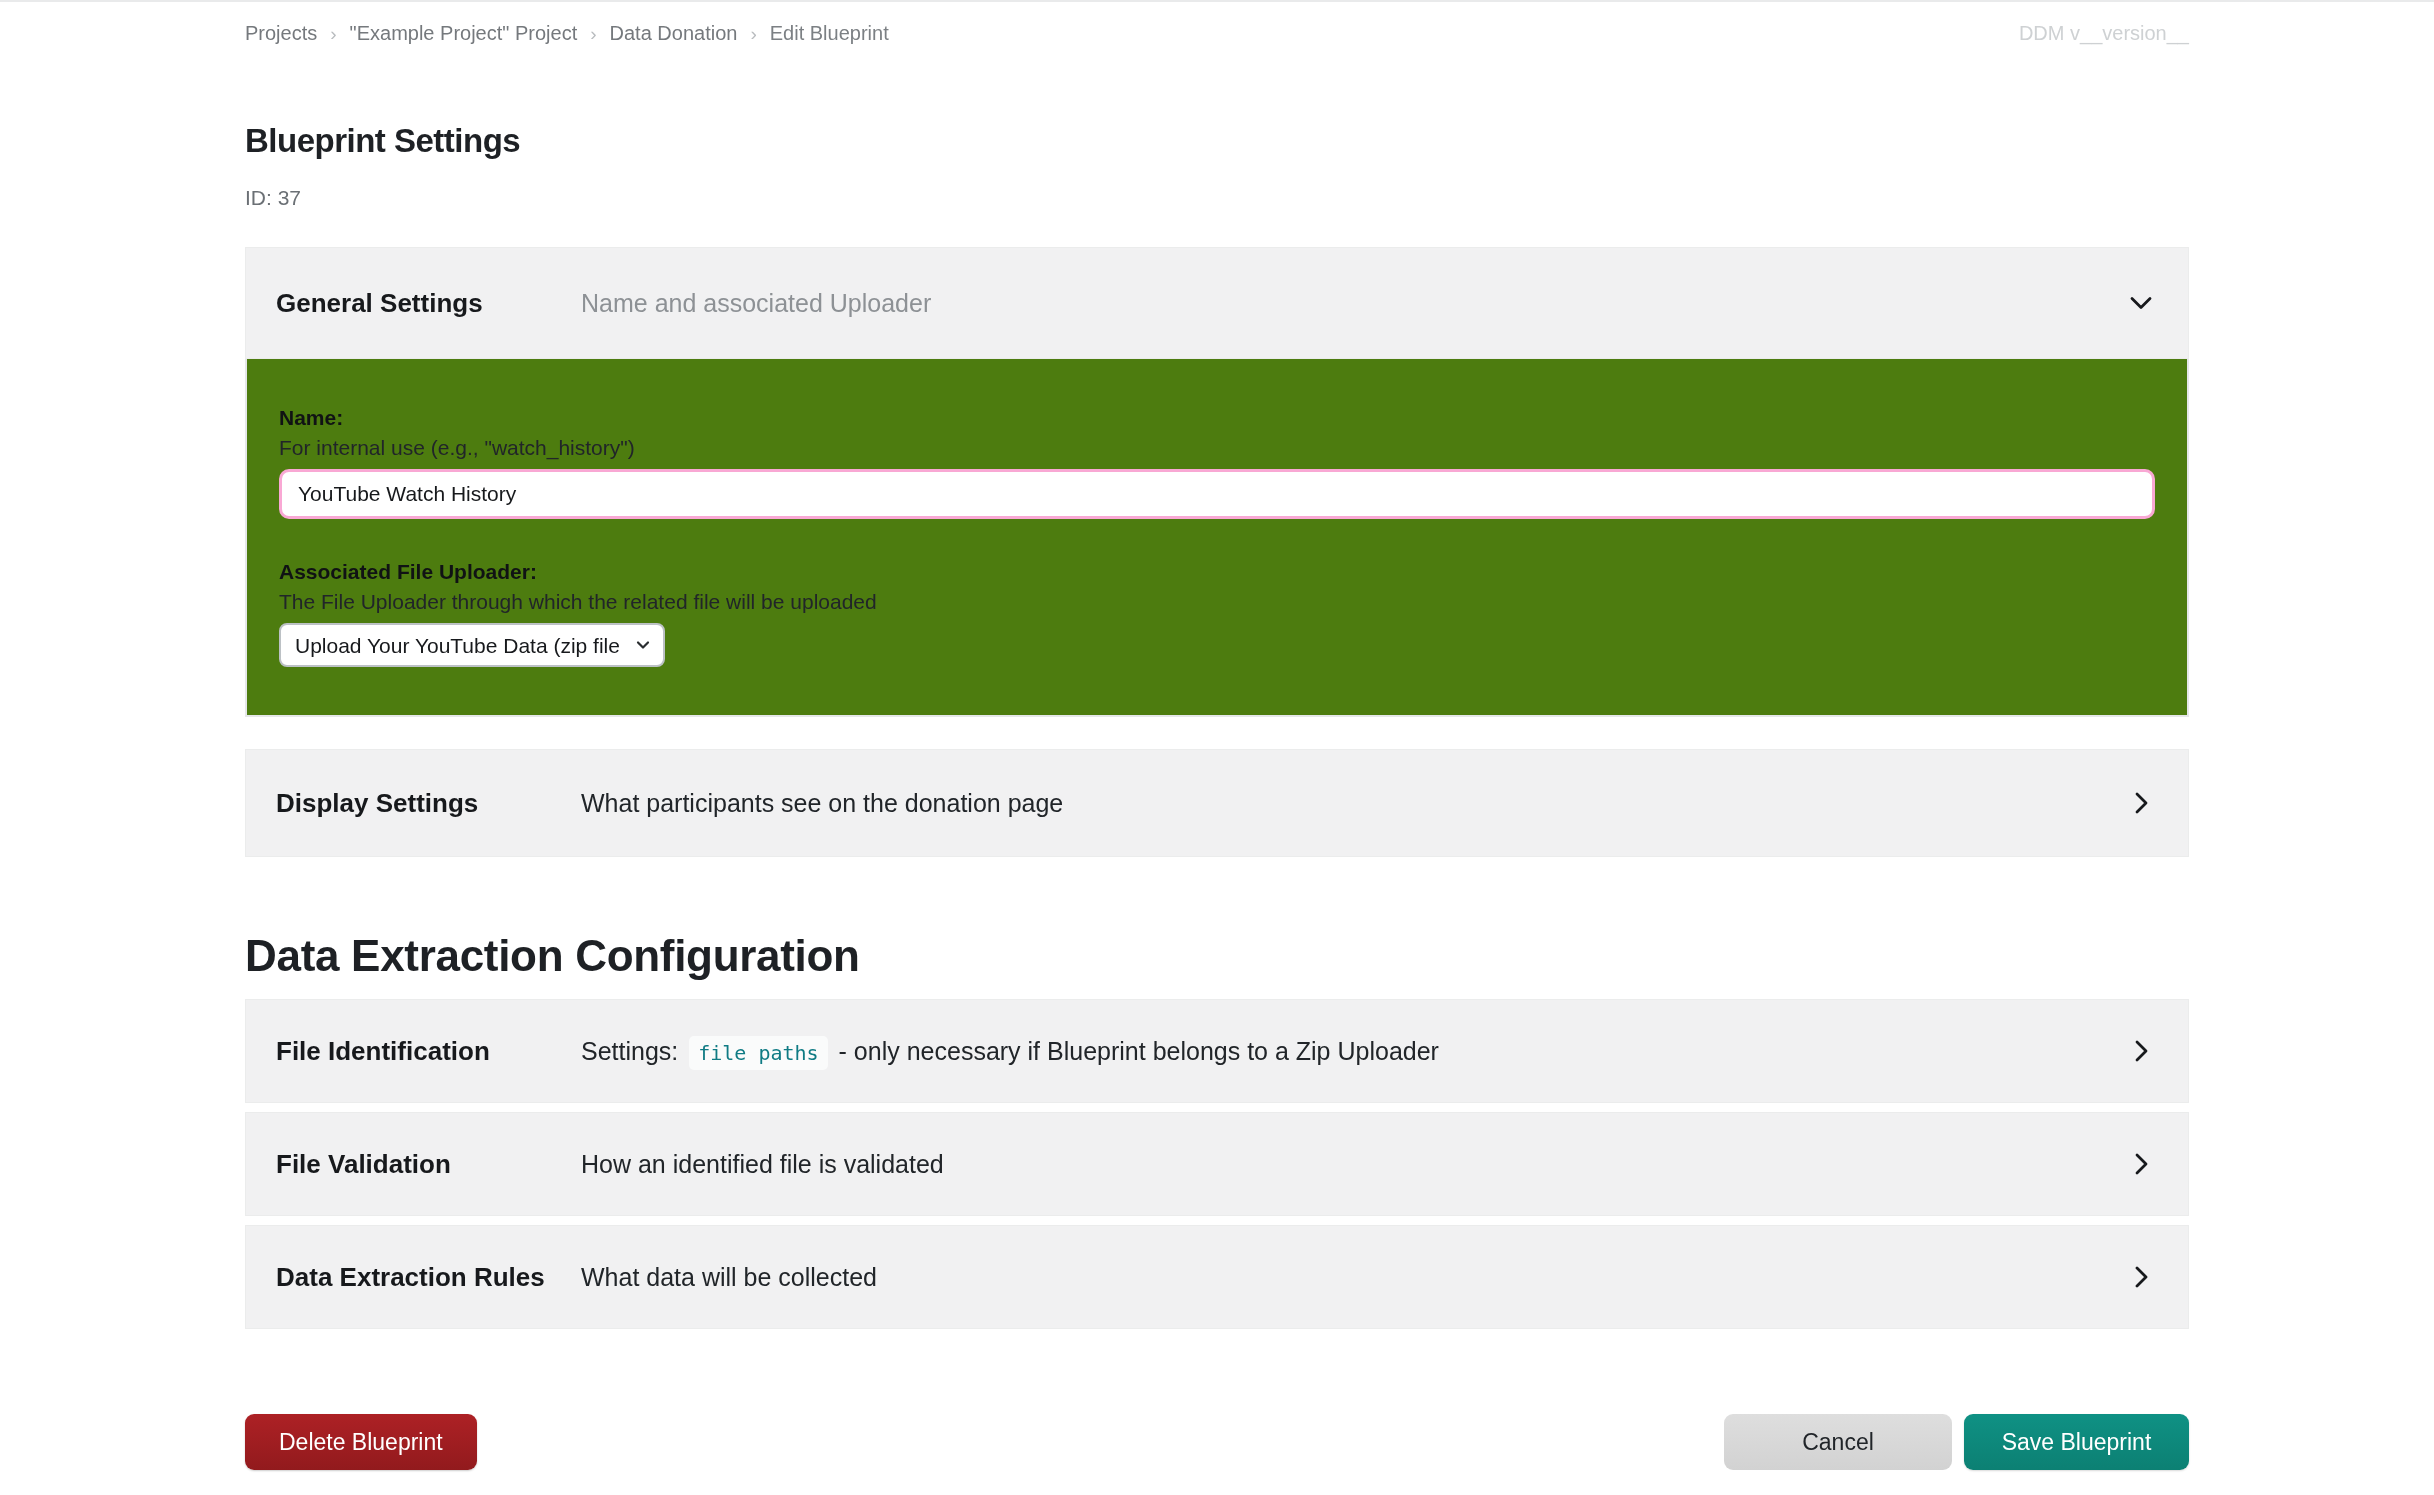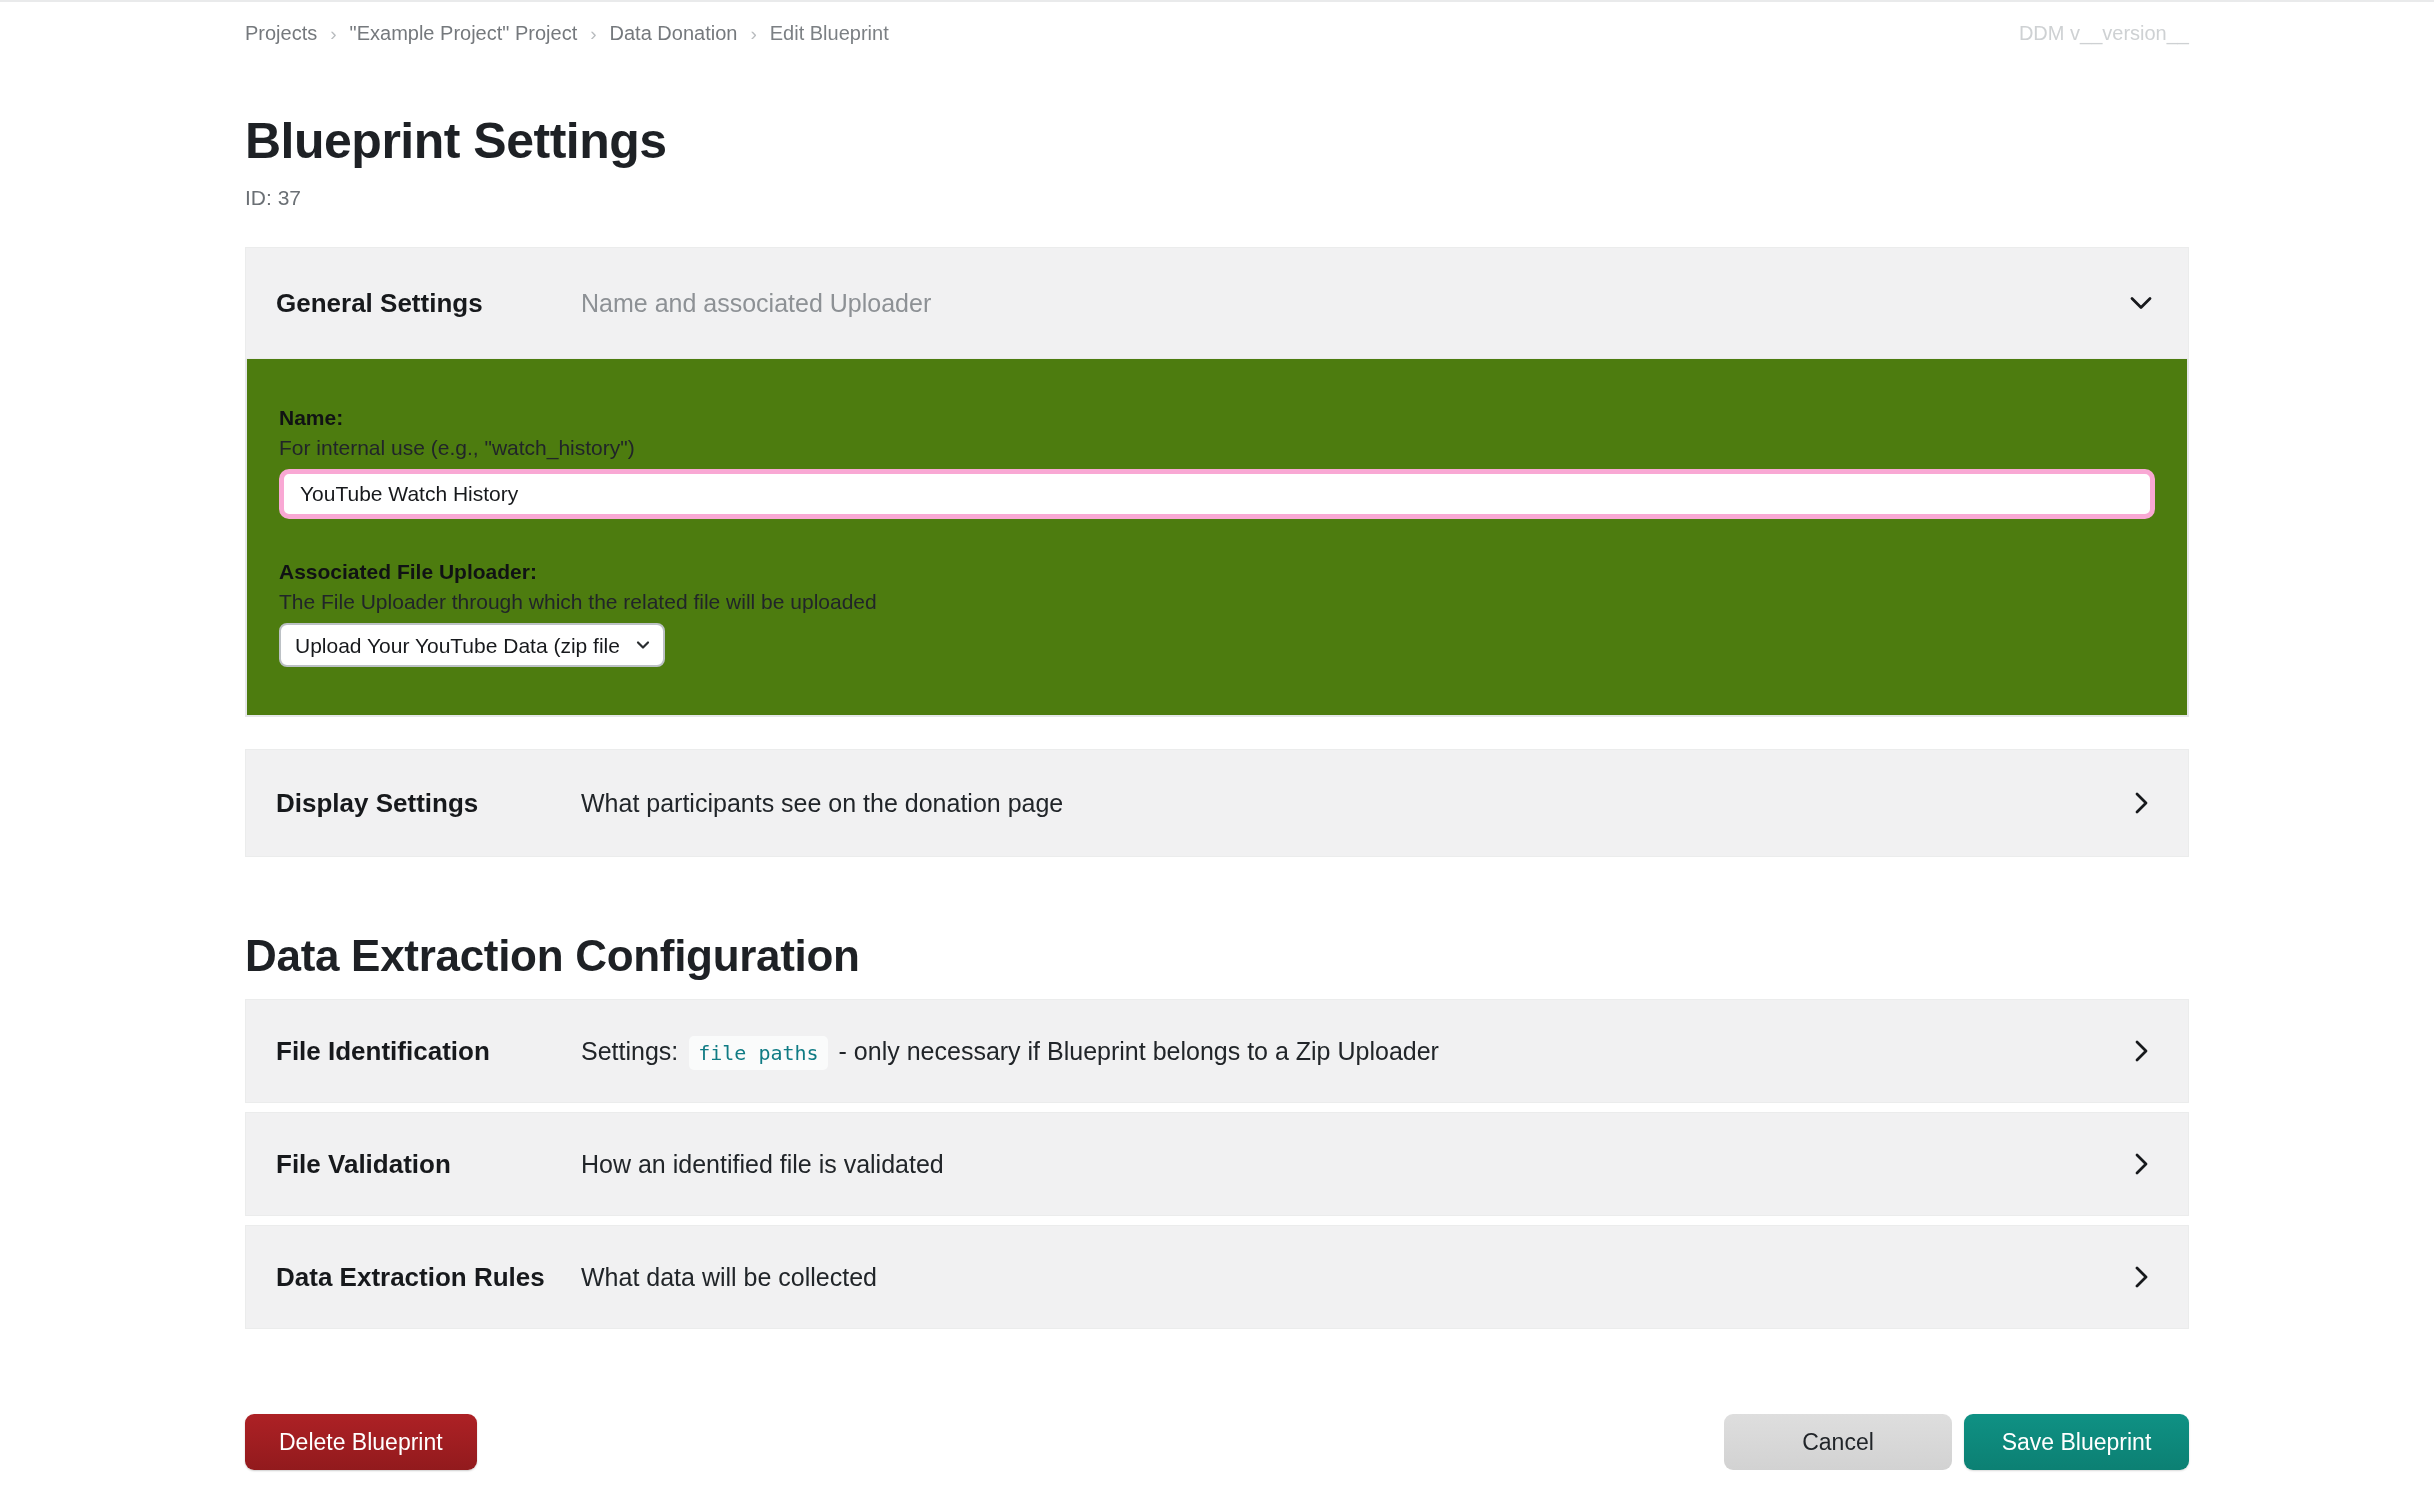--- a/index.html
+++ b/index.html
@@ -32,21 +32,21 @@
   .breadcrumb .crumb-active { color: #7c8084; }
   .version {
     margin-left: auto;
     font-size: 20px;
     color: #ced1d3;
   }
 
   
   h1.page-title {
     margin: 56px 0 0 0;
-    font-size: 50px;
+    font-size: 33px;
     line-height: 60px;
     font-weight: 700;
     letter-spacing: -0.5px;
     color: #1e2125;
   }
   .page-id { margin-top: 14px; font-size: 21px; line-height: 26px; color: #6b7075; }
 
   
   .card { margin-top: 36px; }
   .acc-header {
@@ -84,21 +84,21 @@
     border: 2px solid #e5e7e9;
     border-top: none;
     padding: 46px 32px 48px 32px;
   }
   .fld-label { font-size: 21px; line-height: 26px; font-weight: 700; color: #101214; }
   .fld-help { margin-top: 4px; font-size: 21px; line-height: 26px; color: #212529; }
   .text-input {
     margin-top: 8px;
     width: 100%;
     height: 50px;
-    border: 5px solid #f9a8d4;
+    border: 3px solid #f9a8d4;
     border-radius: 10px;
     padding: 0 16px;
     font-size: 21px;
     font-family: "Liberation Sans", "DejaVu Sans", sans-serif;
     color: #17191c;
     outline: none;
     background: #fff;
   }
   .mt40 { margin-top: 40px; }
   .select-wrap { position: relative; display: inline-block; margin-top: 8px; }

